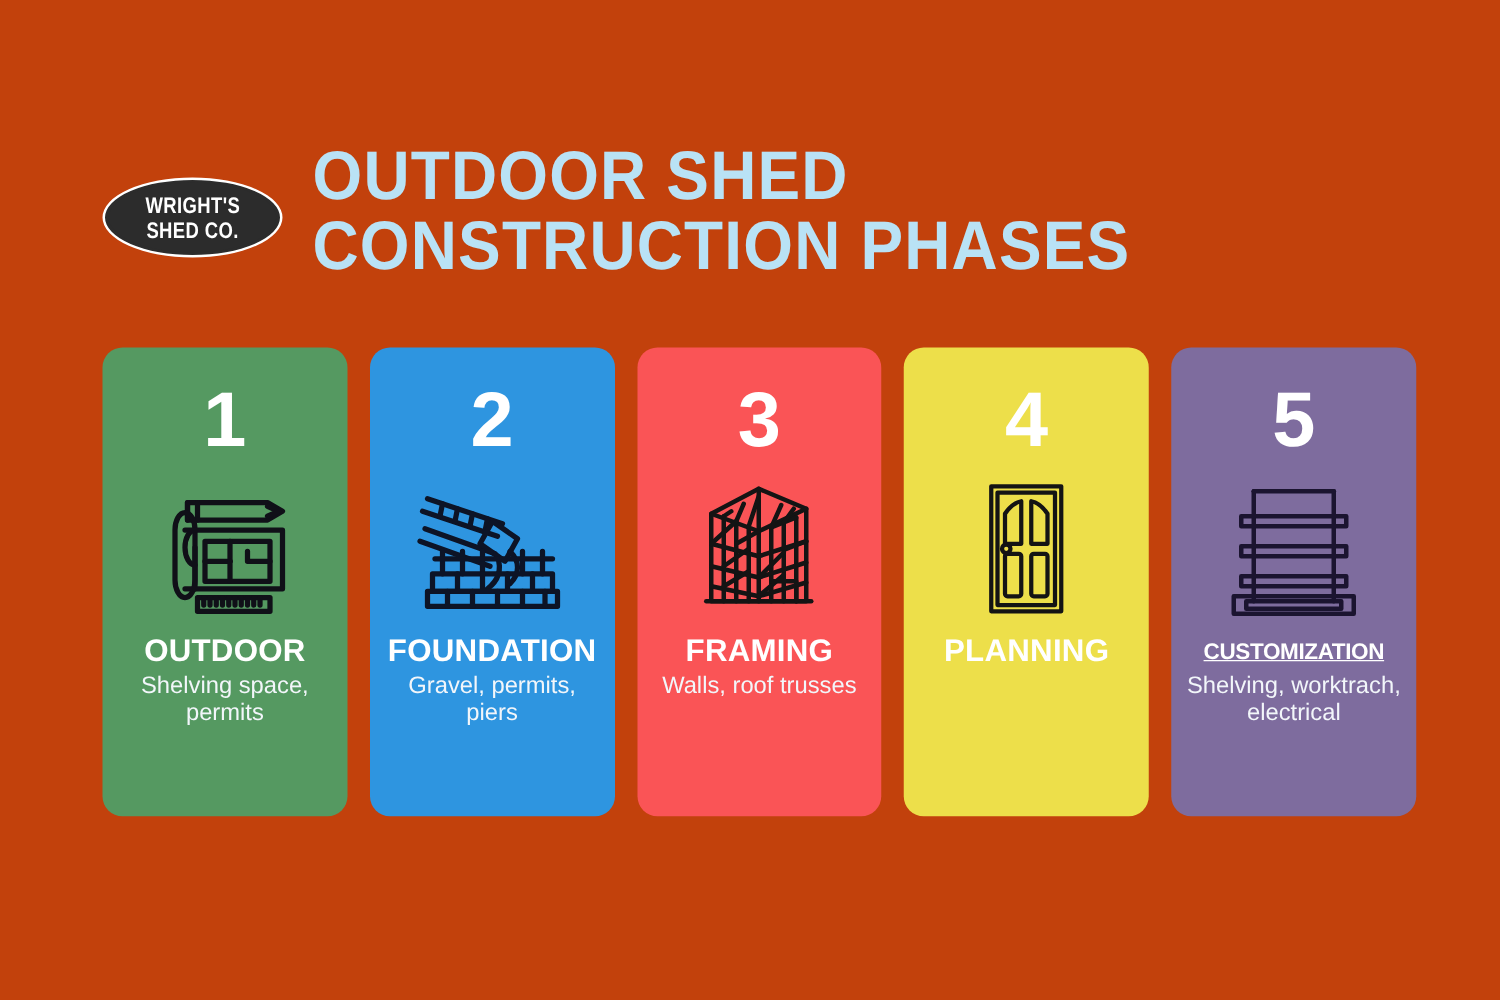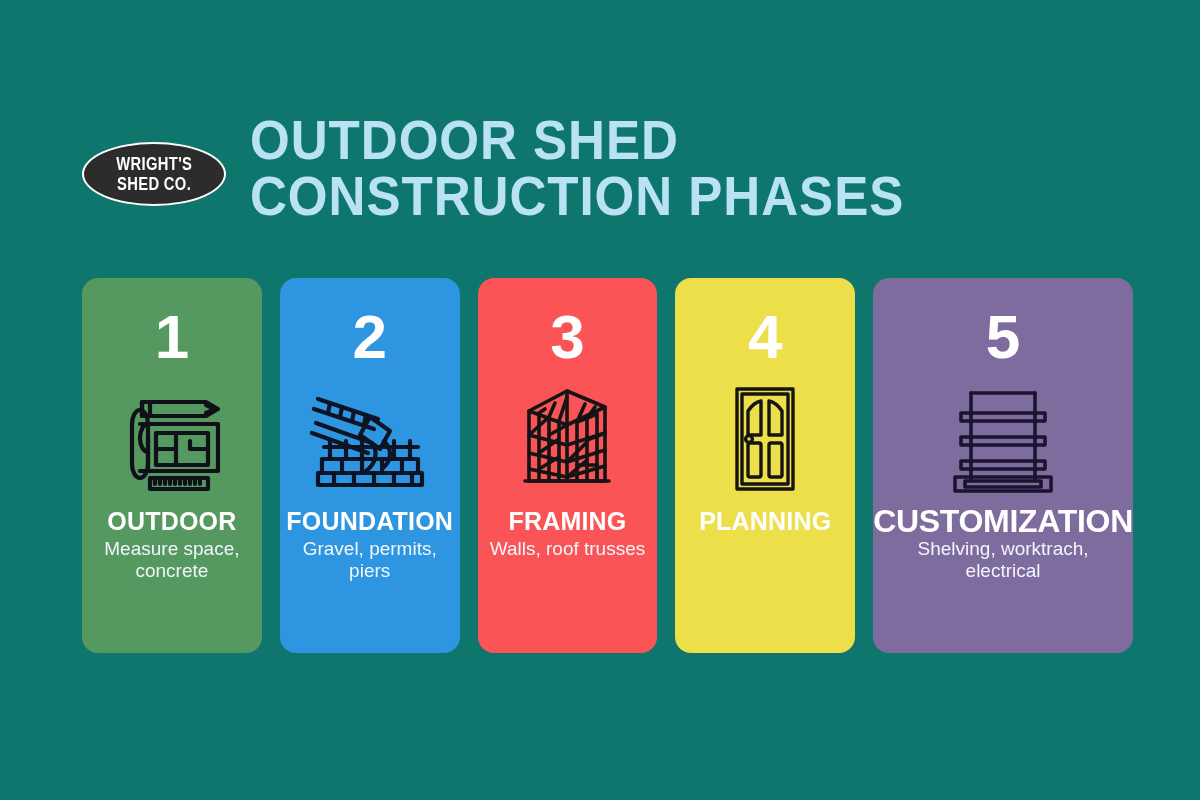--- a/index.html
+++ b/index.html
@@ -6,21 +6,21 @@
   * { margin:0; padding:0; box-sizing:border-box; }
   html, body {
     width:1200px; height:800px;
     background:#0b1b33;
     font-family:"Liberation Sans", sans-serif;
     overflow:hidden;
   }
   #page {
     position:relative;
     width:1200px; height:800px;
-    background:#0f766e;
+    background:#c2410c;
   }
 
   
   #header {
     position:absolute;
     left:82px; top:108px;
     width:1060px; height:118px;
     display:flex;
     align-items:center;
     gap:24px;
@@ -111,21 +111,21 @@
   .card-icon svg { display:block; }
   .card-title {
     color:#ffffff;
     font-weight:bold;
     font-size:25px;
     line-height:27px;
     margin-top:10px;
     white-space:nowrap;
     letter-spacing:0.2px;
   }
-  .card.c5 .card-title { font-size:32px; letter-spacing:-0.3px; }
+  .card.c5 .card-title { font-size:18px; letter-spacing:-0.3px;text-decoration:underline; }
   .card-desc {
     color:#f2f6fa;
     font-size:19px;
     line-height:22px;
     margin-top:3px;
     text-align:center;
     padding:0 8px;
     max-width:190px;
   }
 </style>
@@ -174,21 +174,21 @@
           <path d="M66 50 V66"></path>
           <path d="M46 66 H66"></path>
           <path d="M66 66 V82"></path>
           <path d="M80 58 V66 H98"></path>
 
           <rect x="40" y="95" width="58" height="11"></rect>
           <path d="M45 95 V101 M50 95 V101 M55 95 V101 M60 95 V101 M65 95 V101 M70 95 V101 M75 95 V101 M80 95 V101 M85 95 V101 M90 95 V101"></path>
         </svg>
       </div>
       <div class="card-title">OUTDOOR</div>
-      <div class="card-desc">Measure space, concrete</div>
+      <div class="card-desc">Shelving space, permits</div>
     </div>
 
     <div class="card c2" style="background:#2e95e0;">
       <div class="card-number">2</div>
       <div class="card-icon">
         <svg width="124" height="112" viewBox="0 0 124 112" fill="none" stroke="#0d1426" stroke-width="4.2" stroke-linejoin="round" stroke-linecap="round">
 
           <path d="M10 16 L70 36"></path>
           <path d="M6 26 L66 46"></path>
           <path d="M22 20 L20 30 M34 24 L32 34 M46 28 L44 38 M58 32 L56 42"></path>

